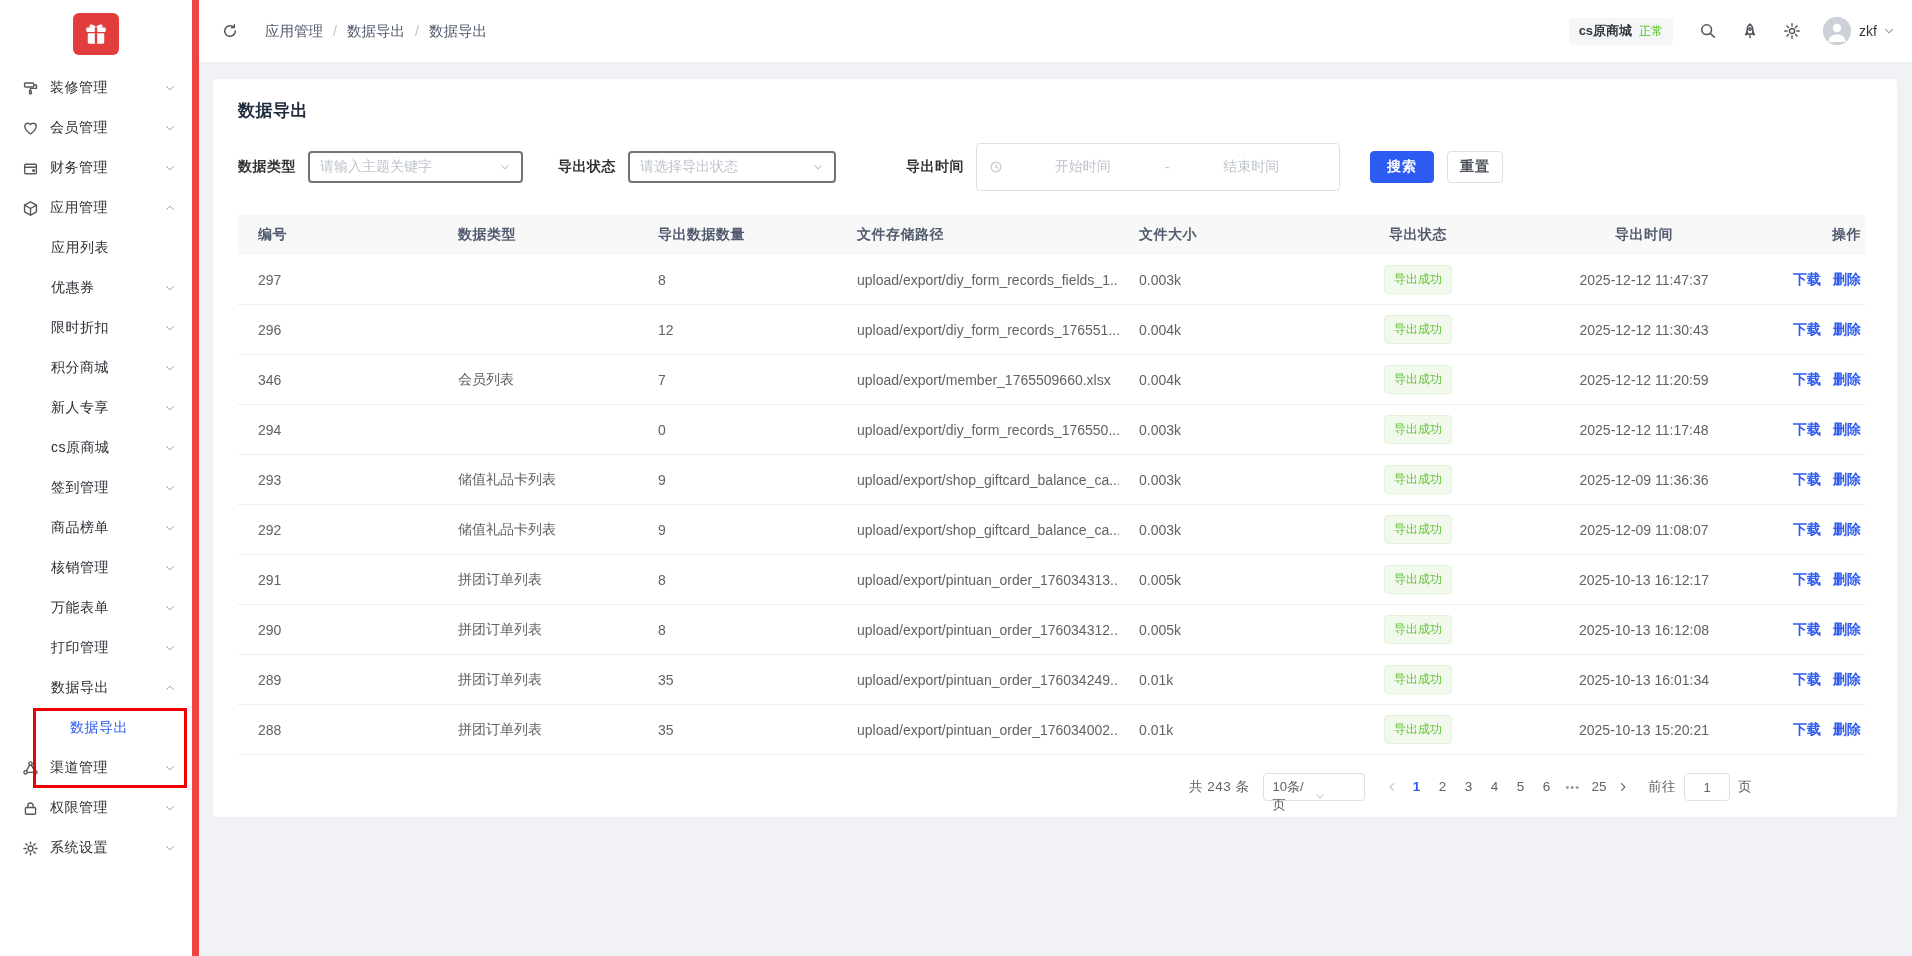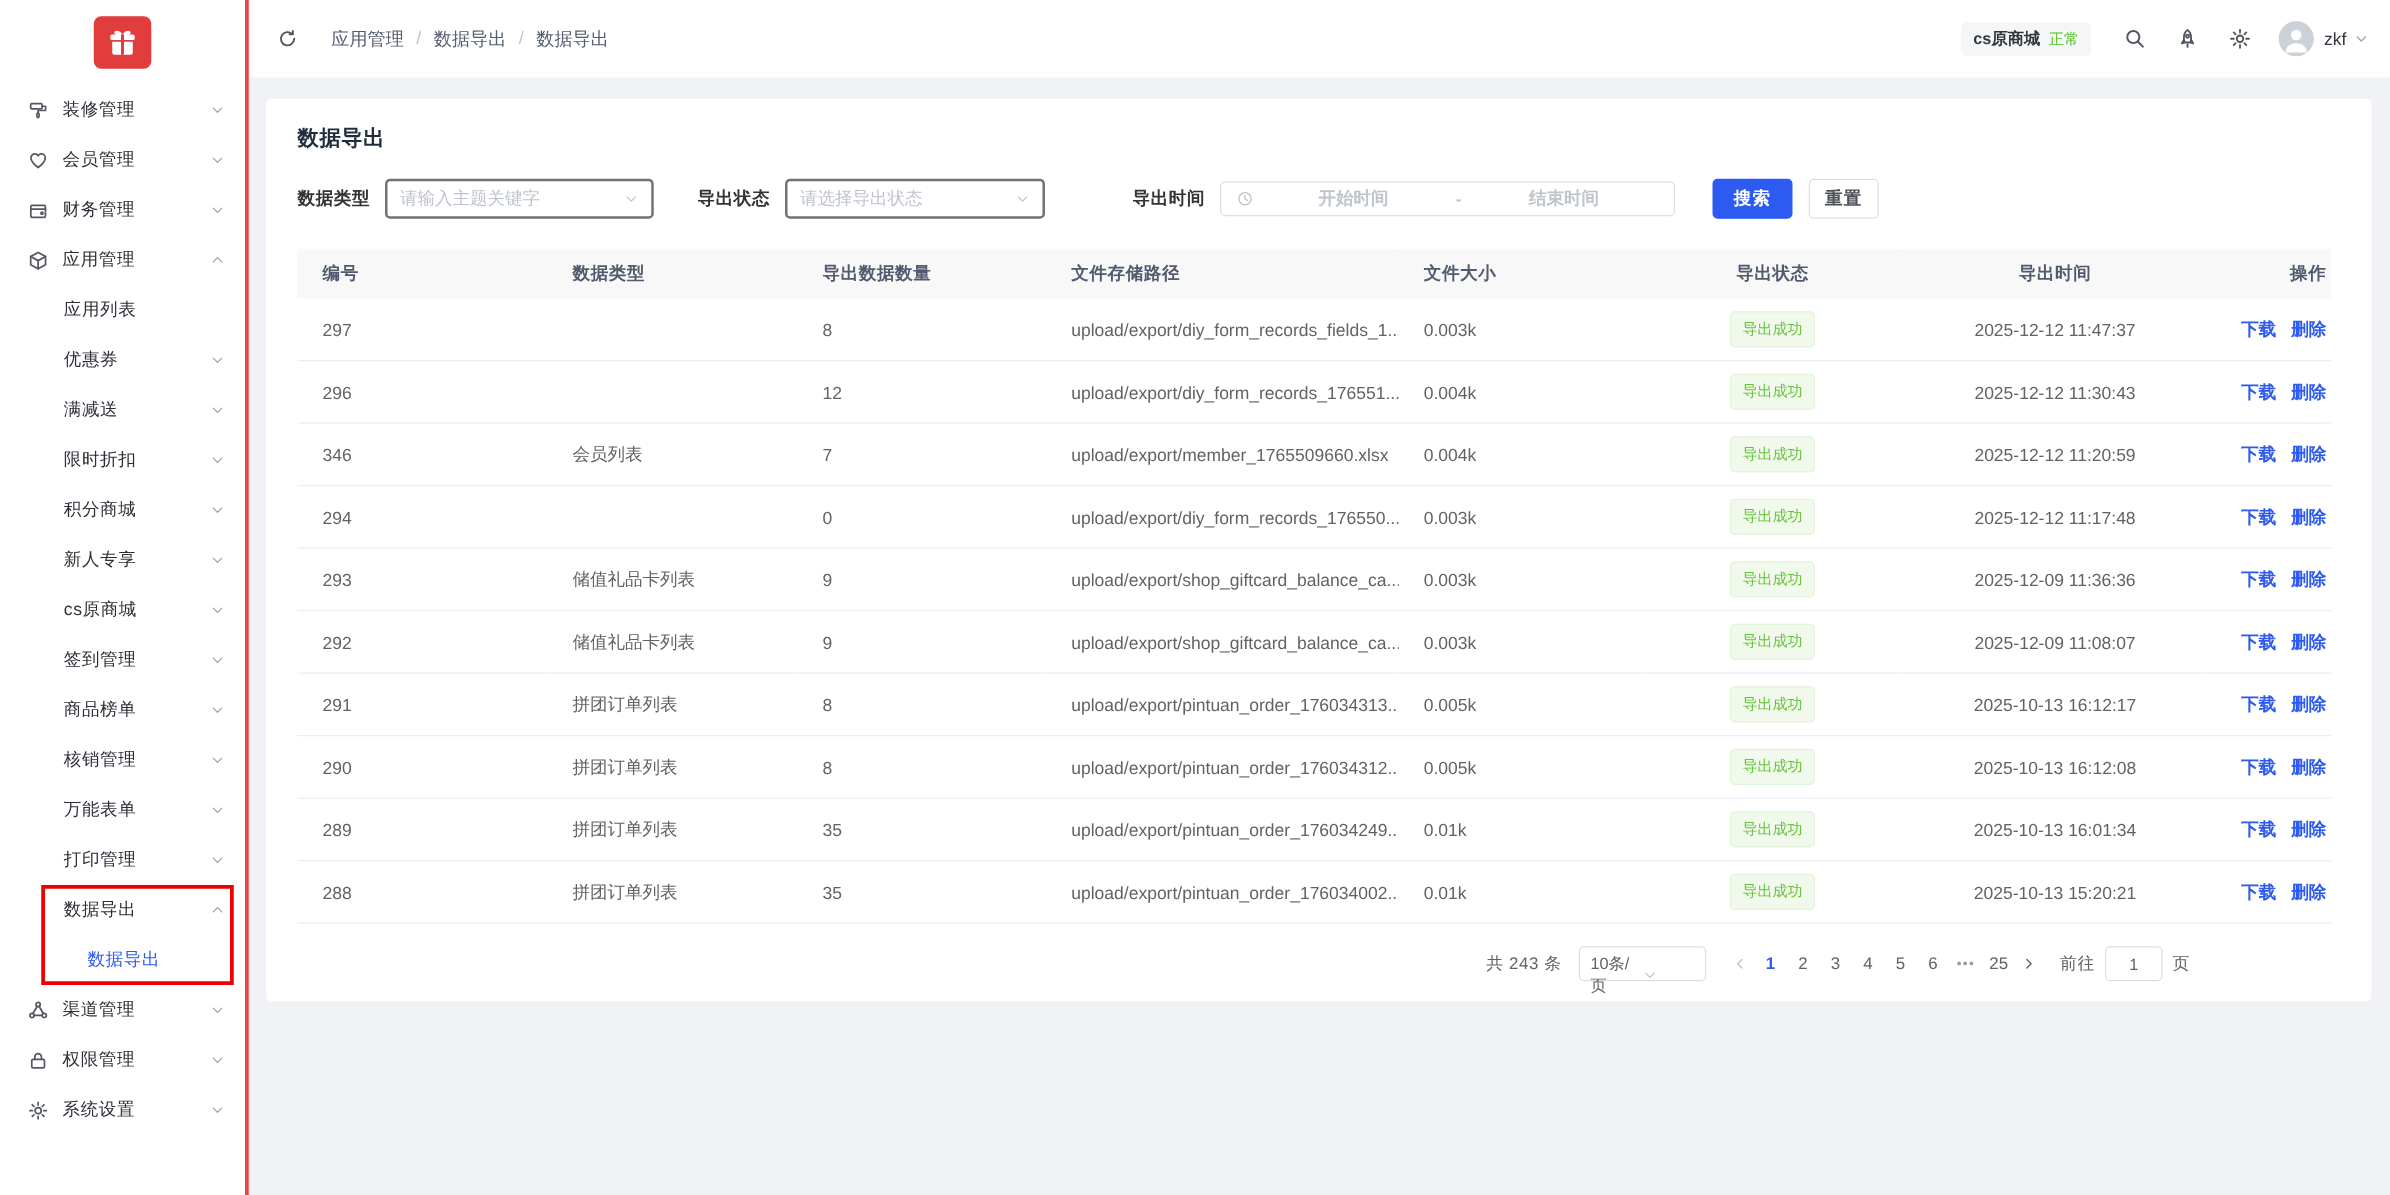--- a/index.html
+++ b/index.html
@@ -8,21 +8,21 @@
     background:#f0f2f5;
     font-family:"Liberation Sans","DejaVu Sans",sans-serif;
     color:#303133;
     -webkit-font-smoothing:antialiased;
   }
   .app{display:flex;width:1912px;height:956px;}
 
   
   .sidebar{
     width:199px;flex-shrink:0;background:#fff;position:relative;
-    border-right:3px solid #ef4444;box-sizing:border-box;height:956px;
+    border-right:7px solid #ef4444;box-sizing:border-box;height:956px;
   }
   .logo-wrap{height:68px;display:flex;align-items:center;justify-content:center;}
   .logo{width:46px;height:42px;background:var(--logo-red);border-radius:6px;
         display:flex;align-items:center;justify-content:center;}
   .menu{padding:0;}
   .menu-item{height:40px;display:flex;align-items:center;padding:0 16px 0 22px;
     cursor:pointer;color:#2b2f36;font-size:14px;box-sizing:border-box;}
   .menu-item .mi-icon{width:17px;height:17px;margin-right:11px;color:#54585f;display:flex;align-items:center;}
   .menu-item .mi-icon svg{width:17px;height:17px;}
   .menu-item.l2{padding-left:51px;}
@@ -60,22 +60,22 @@
 
   .filters{display:flex;align-items:center;margin-top:21px;font-size:14px;}
   .f-label{font-weight:600;color:#333;margin-right:12px;letter-spacing:.5px;}
   .f-sep35{width:35px;flex-shrink:0;}
   .f-sep70{width:70px;flex-shrink:0;}
   .select{height:32px;border:2px solid #737373;border-radius:4px;background:#fff;
     display:flex;align-items:center;padding:0 10px;box-sizing:border-box;cursor:pointer;}
   .select .ph{color:#bfc4cc;font-size:14px;flex:1;}
   .select .sel-caret{color:#c0c4cc;display:flex;}
   .w215{width:215px;} .w208{width:208px;}
-  .daterange{width:364px;height:28px;border:1px solid #dcdfe6;border-radius:4px;background:#fff;
-    display:flex;align-items:center;padding:0 12px;box-sizing:border-box;cursor:pointer;font-weight:bold;}
+  .daterange{width:364px;height:48px;border:1px solid #dcdfe6;border-radius:4px;background:#fff;
+    display:flex;align-items:center;padding:0 12px;box-sizing:border-box;cursor:pointer;}
   .daterange .clk{color:#c0c4cc;display:flex;margin-right:4px;}
   .daterange .ph{flex:1;text-align:center;color:#bfc4cc;font-size:14px;}
   .daterange .rng-sep{color:#bfc4cc;padding:0 6px;}
   .btn{height:32px;border-radius:4px;font-size:14px;font-weight:600;cursor:pointer;letter-spacing:1px;}
   .btn-search{width:64px;background:var(--accent);color:#fff;border:1px solid var(--accent);margin-left:30px;}
   .btn-reset{width:56px;background:#fff;color:#4a4f57;border:1px solid #dcdfe6;margin-left:13px;}
 
   
   table.grid{margin-top:24px;width:100%;border-collapse:collapse;table-layout:fixed;font-size:14px;}
   .grid col:nth-child(1){width:200px;} .grid col:nth-child(2){width:200px;}
@@ -187,28 +187,20 @@
             <svg width="12" height="12" viewBox="0 0 16 16" fill="none" stroke="currentColor" stroke-width="1.3" stroke-linecap="round" stroke-linejoin="round">
               <polyline points="3.5,10 8,5.5 12.5,10"></polyline>
             </svg>
           </span>
         </div>
         <div class="menu-item l2">
           <span class="mi-label">应用列表</span>
         </div>
         <div class="menu-item l2">
           <span class="mi-label">优惠券</span>
-          <span class="mi-chevron">
-            <svg width="12" height="12" viewBox="0 0 16 16" fill="none" stroke="currentColor" stroke-width="1.3" stroke-linecap="round" stroke-linejoin="round">
-              <polyline points="3.5,6 8,10.5 12.5,6"></polyline>
-            </svg>
-          </span>
-        </div>
-        <div class="menu-item l2">
-          <span class="mi-label">满减送</span>
           <span class="mi-chevron">
             <svg width="12" height="12" viewBox="0 0 16 16" fill="none" stroke="currentColor" stroke-width="1.3" stroke-linecap="round" stroke-linejoin="round">
               <polyline points="3.5,6 8,10.5 12.5,6"></polyline>
             </svg>
           </span>
         </div>
         <div class="menu-item l2">
           <span class="mi-label">限时折扣</span>
           <span class="mi-chevron">
             <svg width="12" height="12" viewBox="0 0 16 16" fill="none" stroke="currentColor" stroke-width="1.3" stroke-linecap="round" stroke-linejoin="round">

